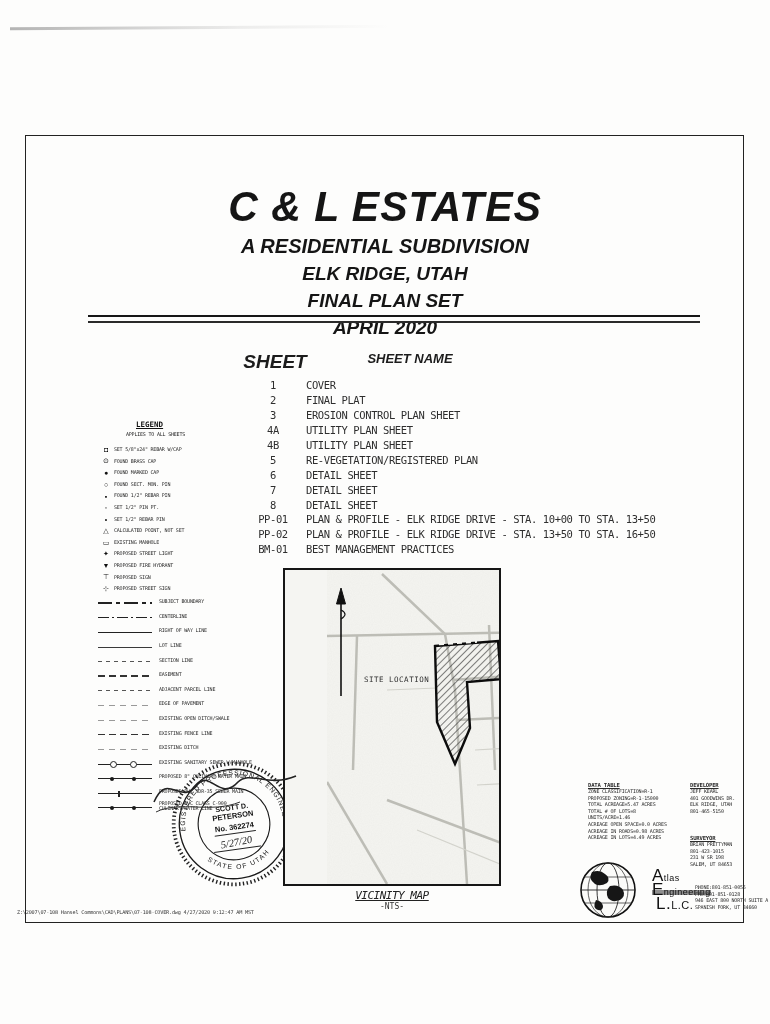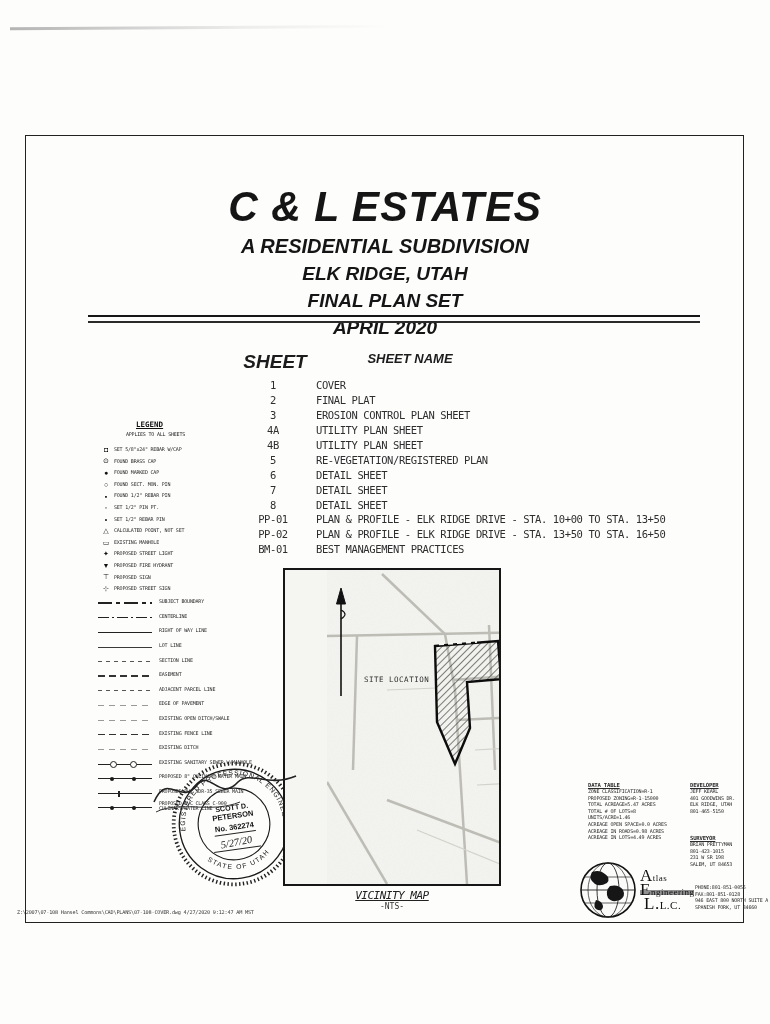--- a/index.html
+++ b/index.html
@@ -25,21 +25,21 @@
   .si-heading { position:absolute; left:120px; top:330px; width:530px; text-align:center;
           font-style:italic; font-weight:bold; font-size:17px; }
   .si-colhead-sheet { position:absolute; left:240px; top:351px; width:70px; text-align:center;
           font-style:italic; font-weight:bold; font-size:19px; }
   .si-colhead-name { position:absolute; left:330px; top:351px; width:160px; text-align:center;
           font-style:italic; font-weight:bold; font-size:13px; }
   .si-rows { position:absolute; left:240px; top:378px; width:460px;
           font-family:"DejaVu Sans Mono", monospace; font-size:10.5px; color:#2e2e2e; letter-spacing:-.4px; }
   .si-row { display:flex; height:14.9px; align-items:center; }
   .si-no { width:66px; text-align:center; flex:none; }
-  .si-name { margin-left:10px; white-space:nowrap; }
+  .si-name { margin-left:0; white-space:nowrap; }
 
   
   .legend { position:absolute; left:98px; top:420px; width:156px; }
   .lg-head { font-family:"DejaVu Sans Mono", monospace; font-weight:bold; font-size:7.5px;
           text-decoration:underline; margin-left:38px; color:#111; }
   .lg-sub { font-family:"DejaVu Sans Mono", monospace; font-size:5px; margin:2px 0 7px 28px; color:#222; letter-spacing:-.2px; }
   .lg-row { display:flex; align-items:center; height:11.6px; }
   .lg-row.tall { height:14.6px; }
   .lg-sym { width:16px; text-align:center; font-size:7px; color:#111; flex:none; }
   .lg-label { font-family:"DejaVu Sans Mono", monospace; font-size:5px; color:#2b2b2b;
@@ -81,21 +81,21 @@
   .tb-head { font-size:5.6px; font-weight:bold; text-decoration:underline; letter-spacing:-.2px; }
   .tiny-line { font-size:5px; line-height:6.6px; letter-spacing:-.2px; white-space:nowrap; }
   .data-table { left:588px; top:782px; width:100px; }
   .developer  { left:690px; top:782px; width:80px; }
   .surveyor   { left:690px; top:835px; width:80px; }
   .firm-contact { left:695px; top:884px; width:78px; }
 
   
   .firm { position:absolute; left:578px; top:852px; width:118px; height:76px; display:flex; align-items:center; }
   .globe { flex:none; }
-  .firm-text { margin-left:2px; font-family:Liberation Serif, serif; color:#111; }
+  .firm-text { margin-left:14px; font-family:Liberation Sans, sans-serif; color:#111; }
   .firm-line { display:block; font-size:9px; letter-spacing:.5px; line-height:11px; }
   .firm-line::first-letter { font-size:17px; }
   .firm-line.bar { background:linear-gradient(to bottom, transparent 40%, #8f8f8f 40%, #8f8f8f 78%, transparent 78%); padding-right:0; }
   .firm-line.llc { font-size:11px; margin-left:4px; }
 
   
   .footer-text { position:absolute; left:17px; top:909px; font-family:"DejaVu Sans Mono", monospace;
           font-size:5.2px; color:#3a3a3a; letter-spacing:-.2px; }
 </style>
 </head>

